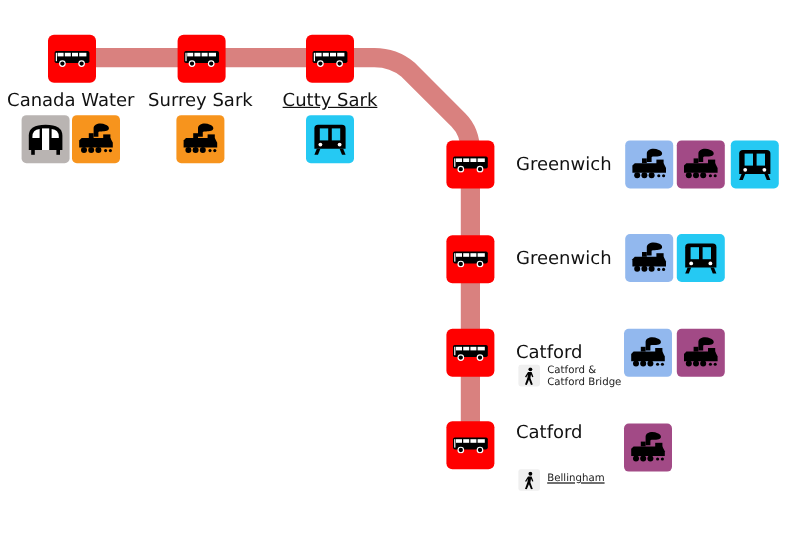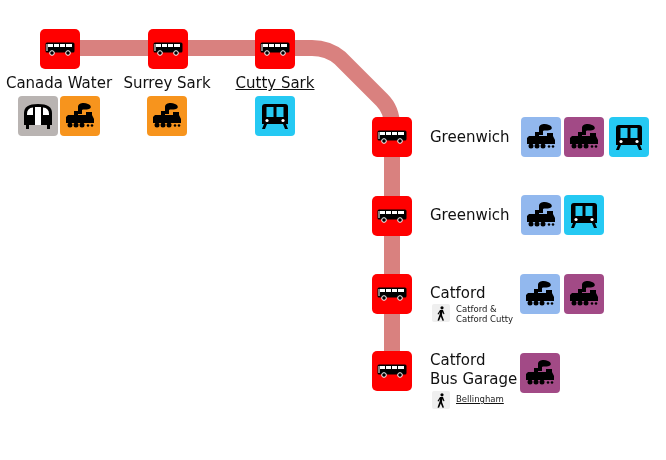--- a/index.html
+++ b/index.html
@@ -162,42 +162,41 @@
 </div>
 <div class="name" style="left:430px;top:284px;">Catford</div>
 <div class="walk" style="left:432px;top:304px;">
   <span class="wi">
       <svg>
         <use href="#sym-walk"></use>
       </svg>
     </span>
   <span class="wt">
     <span>Catford &amp;</span><br>
-    <span>Catford Cutty</span>
+    <span>Catford Bridge</span>
   </span>
 </div>
 <div class="icon" style="left:520px;top:274px;background:#92b8ee;">
   <svg>
       <use href="#sym-steam"></use>
     </svg>
 </div>
 <div class="icon" style="left:564px;top:274px;background:#a24a86;">
   <svg>
       <use href="#sym-steam"></use>
     </svg>
 </div>
 
 <div class="stop" style="left: 372px; top: 351px; background: rgb(255, 0, 0);">
   <svg>
       <use href="#sym-bus"></use>
     </svg>
 </div>
 <div class="name" style="left:430px;top:351px;">
   <span>Catford</span><br>
-  <span>Bus Garage</span>
 </div>
 <div class="walk" style="left:432px;top:391px;text-decoration:underline;">
   <span class="wi">
       <svg>
         <use href="#sym-walk"></use>
       </svg>
     </span>
   <span class="wt" style="line-height:16px;">Bellingham</span>
 </div>
 <div class="icon" style="left:520px;top:353px;background:#a24a86;">

